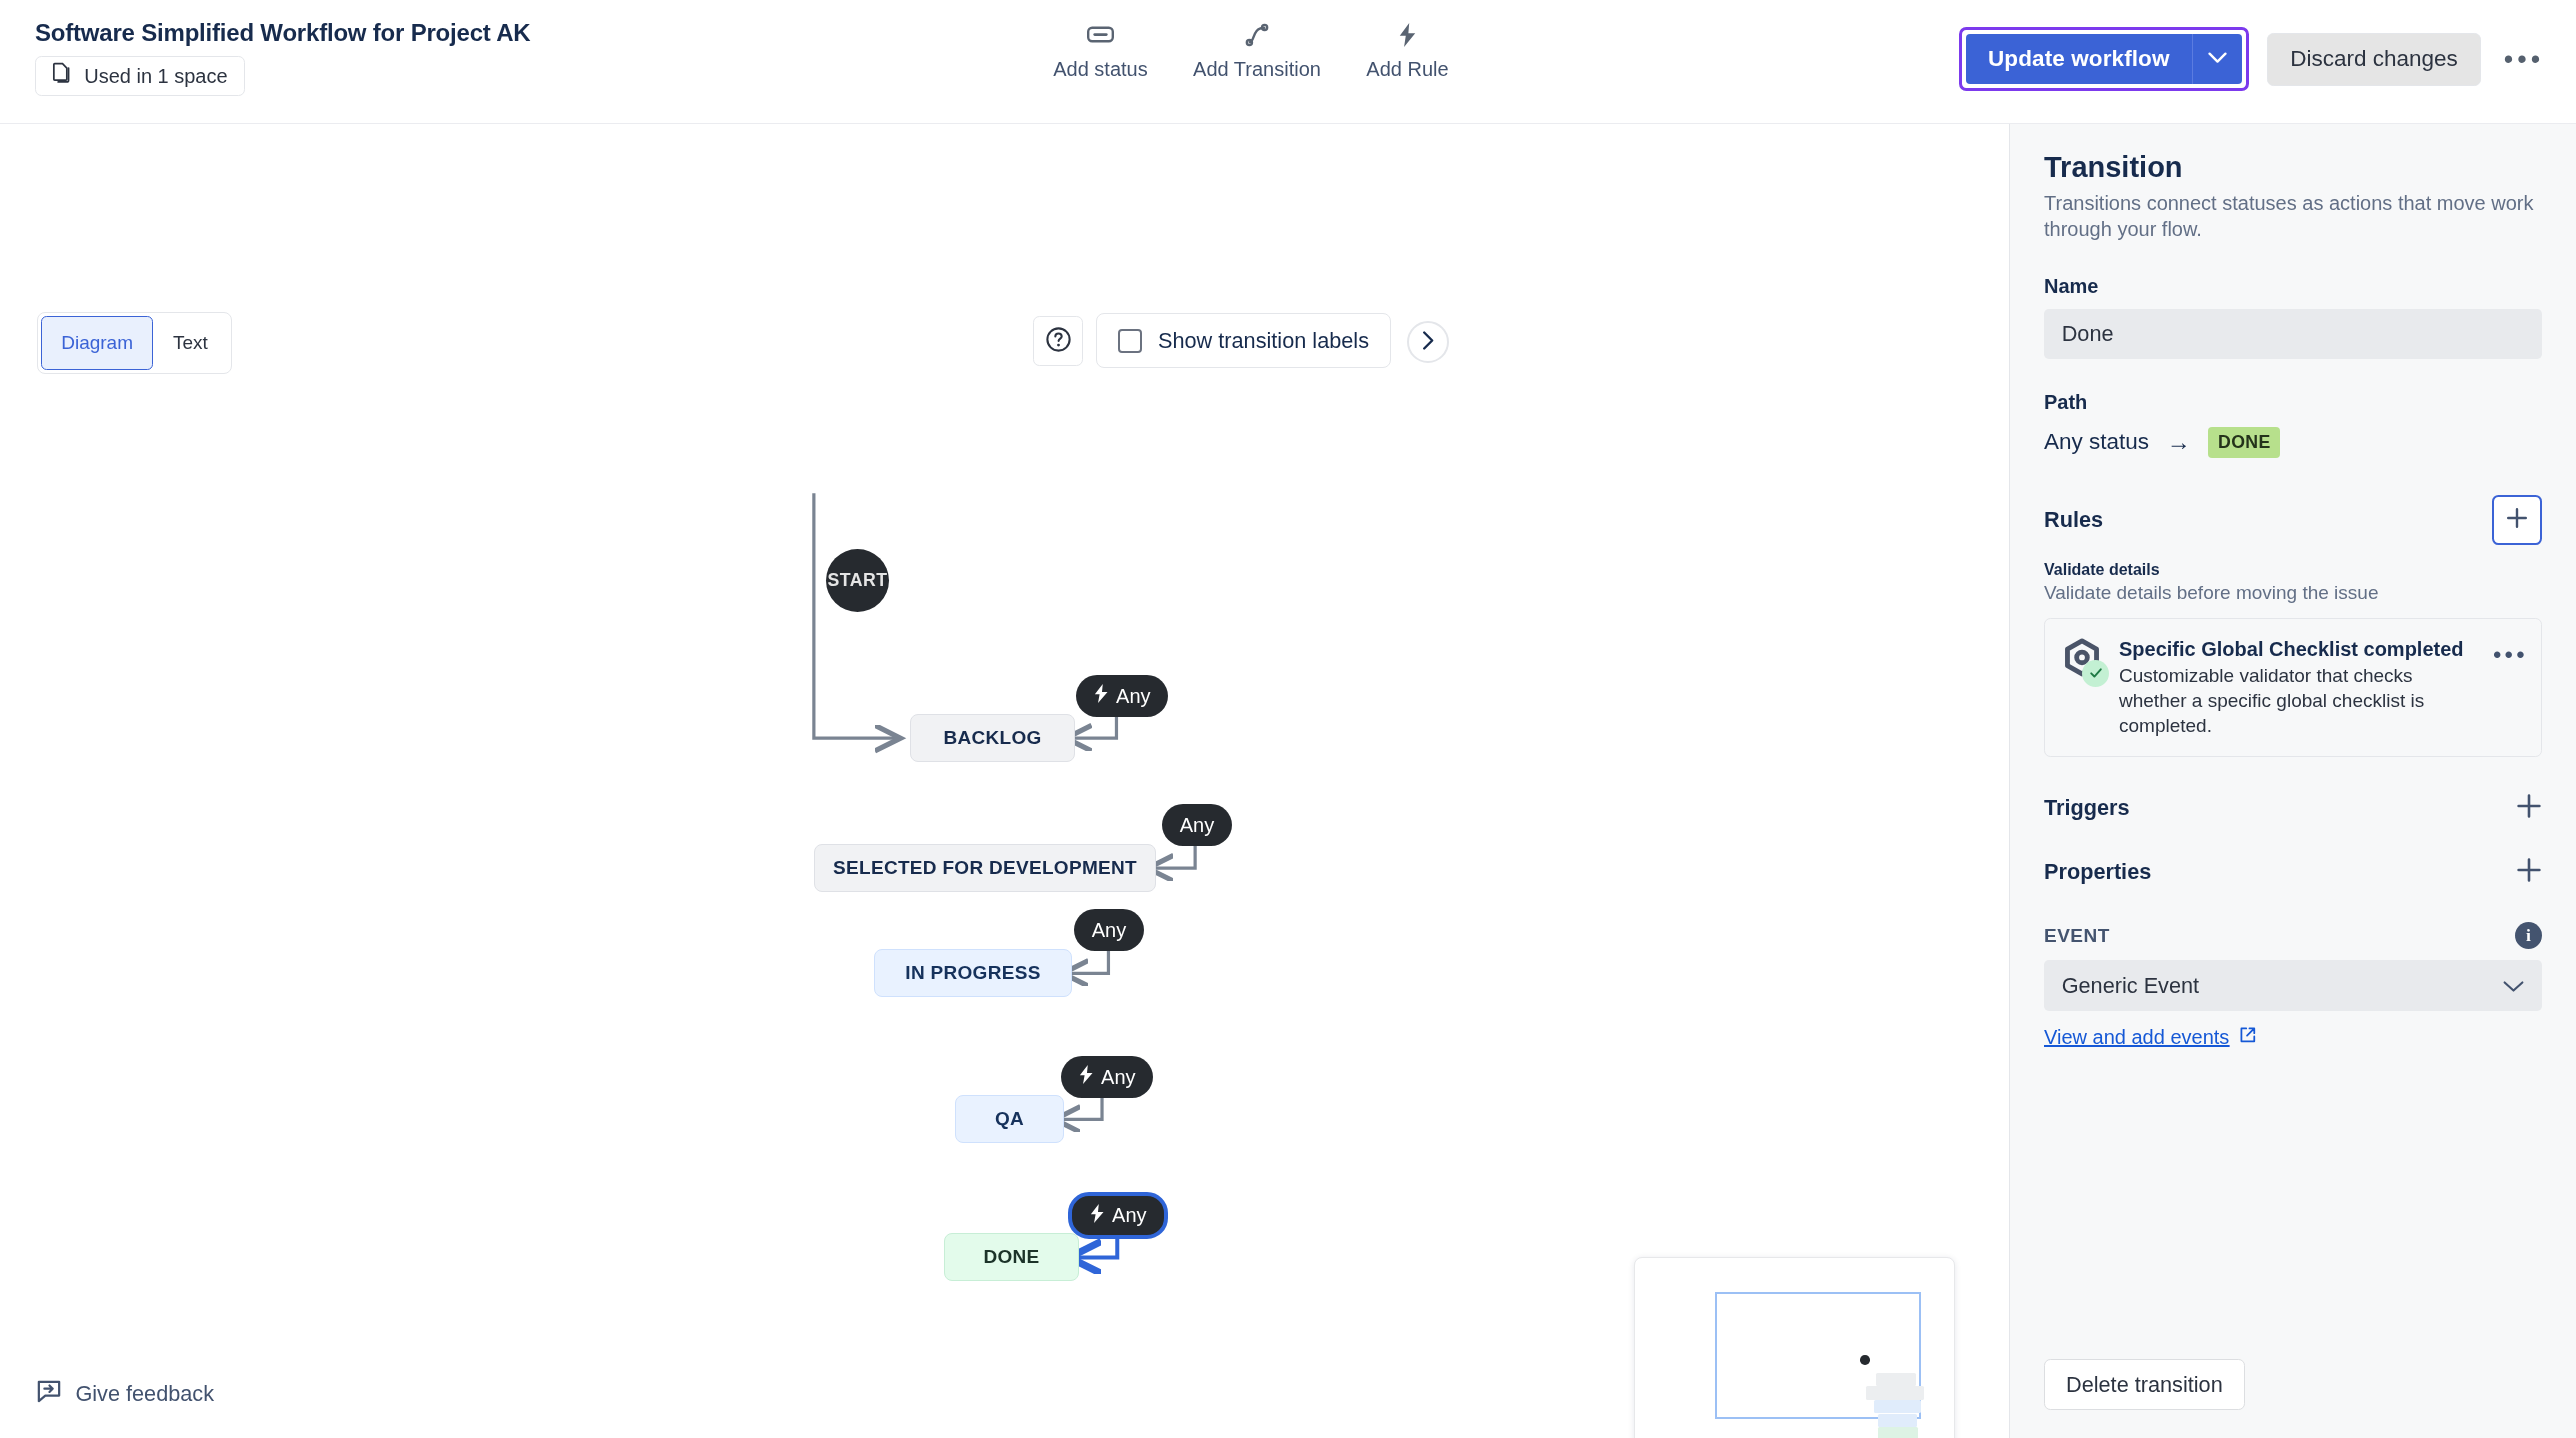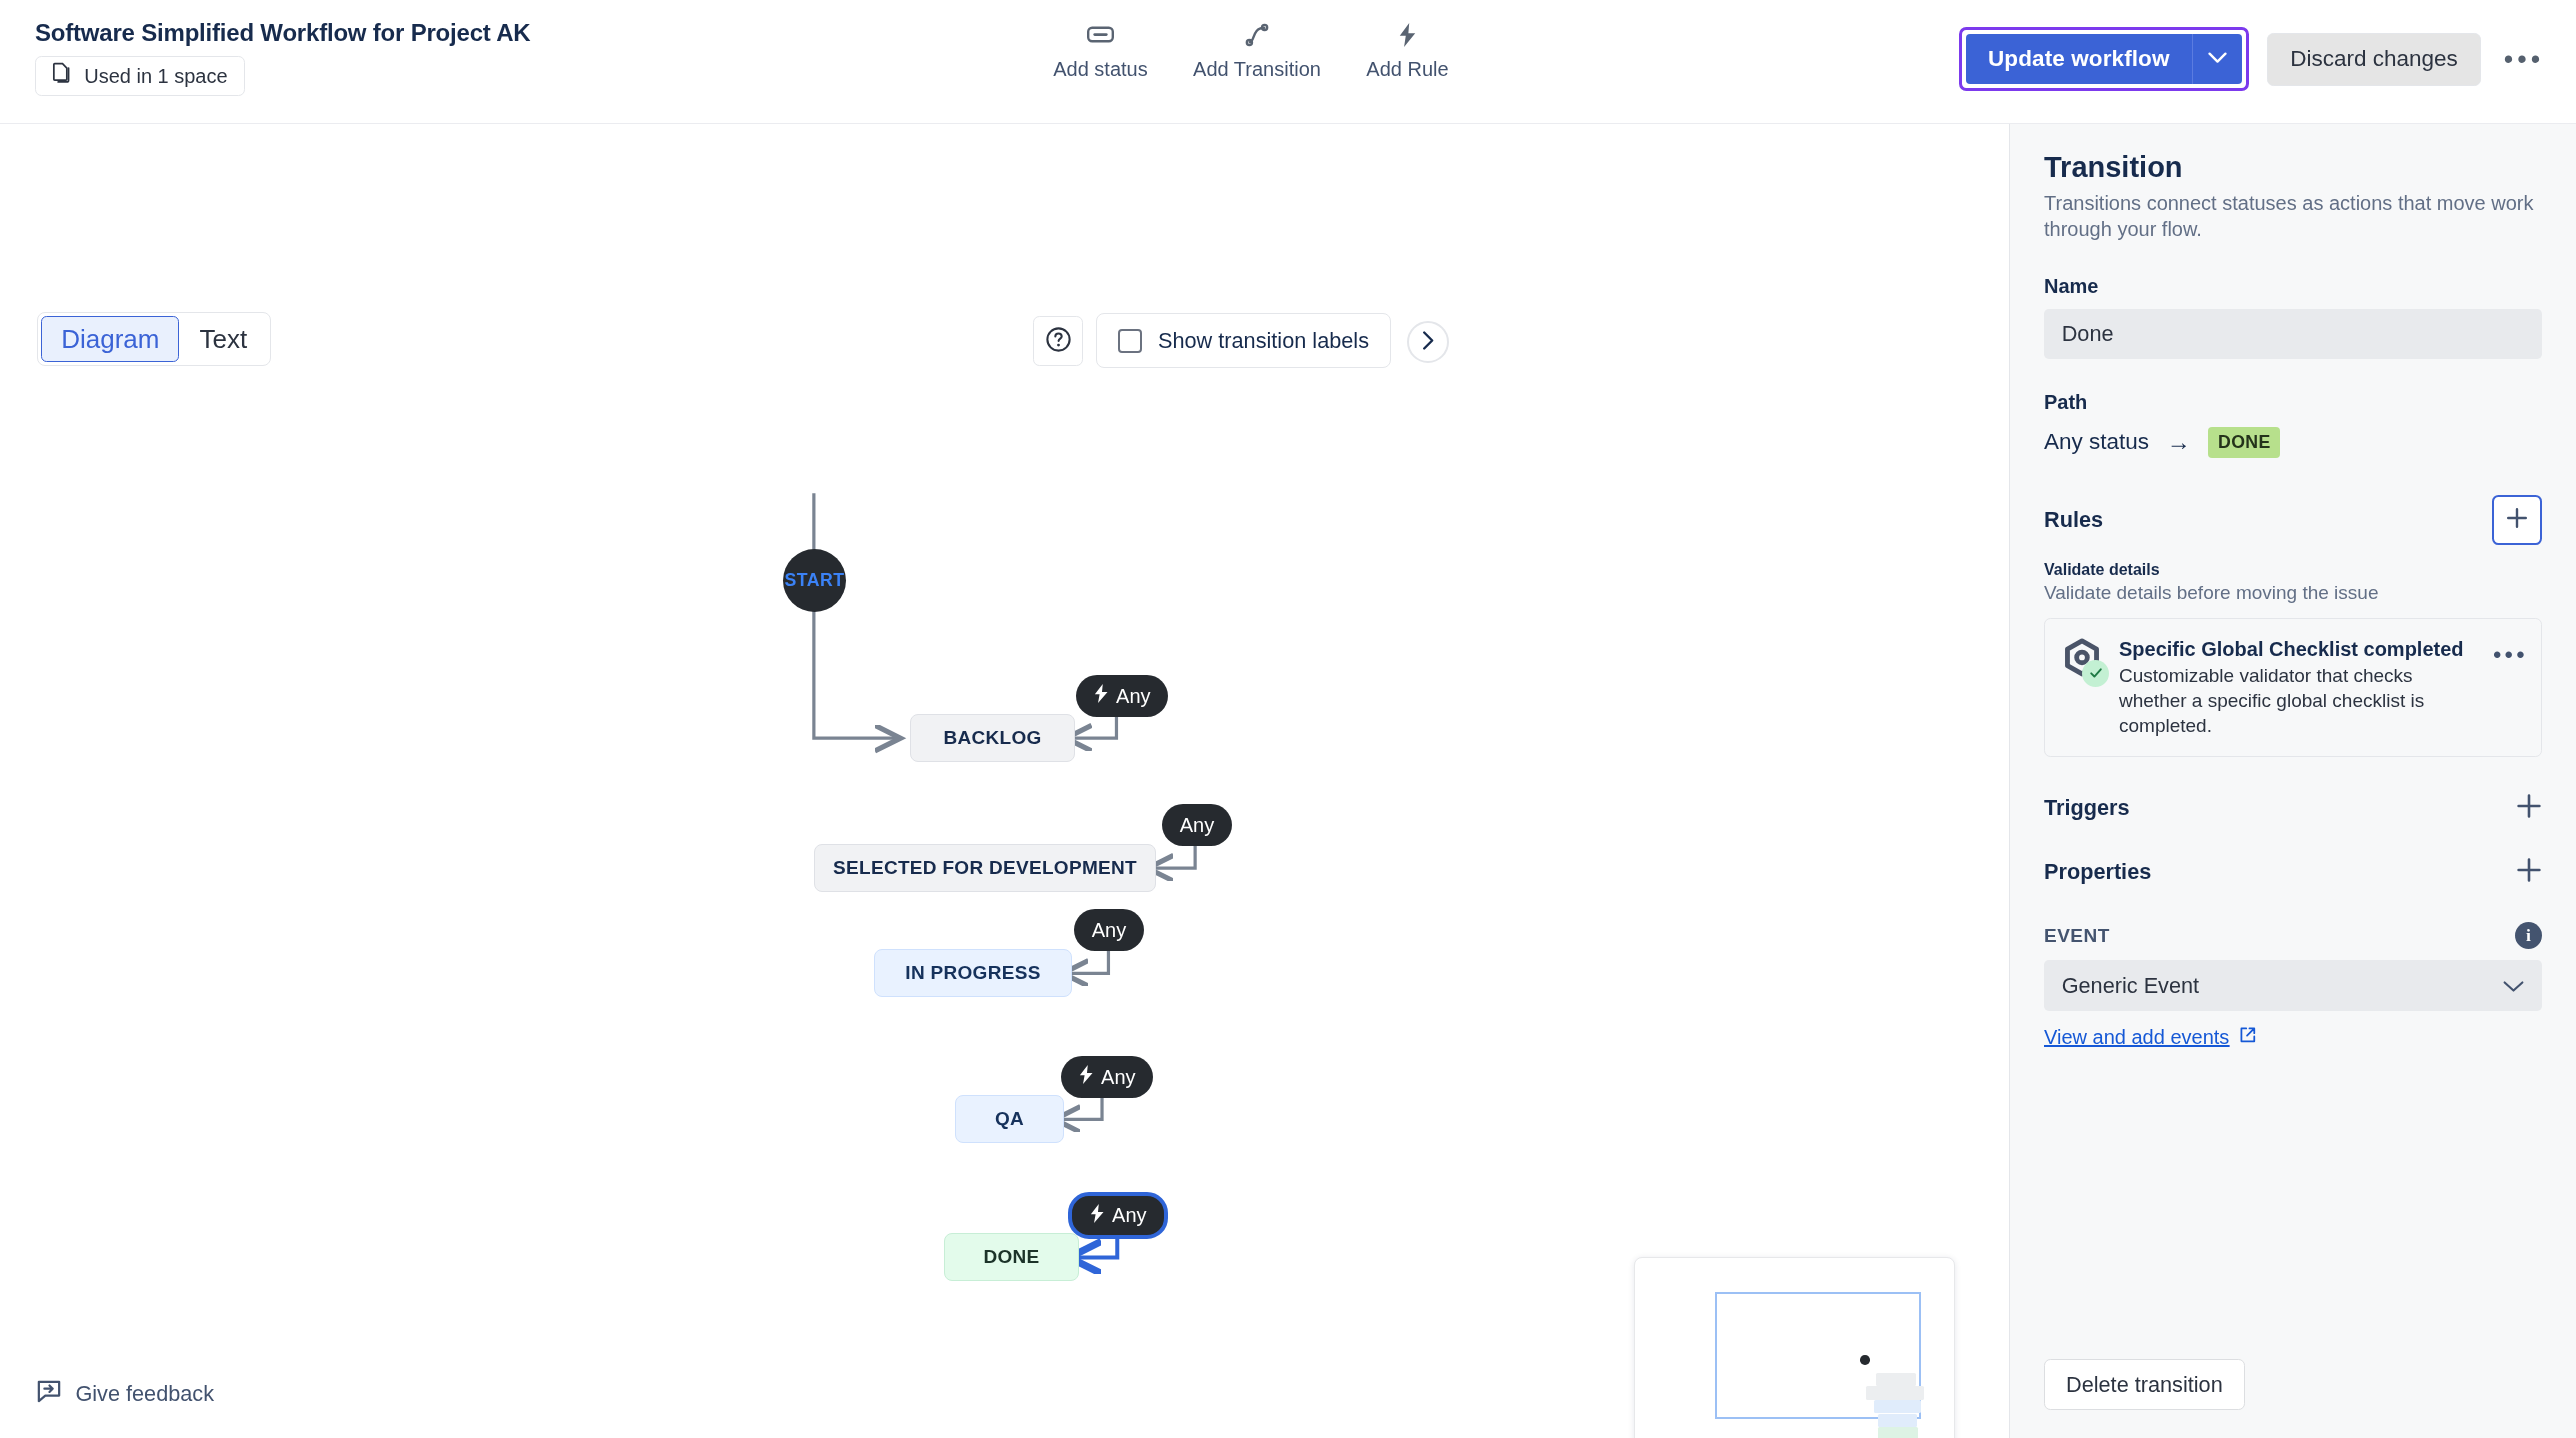--- a/index.html
+++ b/index.html
@@ -80,22 +80,22 @@
 
   
   .canvas { position: relative; flex: 1; background: #fff; overflow: hidden; }
 
   .seg-wrap {
     position: absolute; left: 37px; top: 188px;
     display: inline-flex; border: 1.6px solid #e4e6ea; border-radius: 8px;
     background: #fff; padding: 3.2px;
   }
   .seg {
-    height: 46px; padding: 0 19px; display: inline-flex; align-items: center;
-    border-radius: 5.6px; font-size: 26px; color: #2c3340; cursor: pointer;
+    height: 54px; padding: 0 19px; display: inline-flex; align-items: center;
+    border-radius: 5.6px; font-size: 19px; color: #2c3340; cursor: pointer;
     background: transparent; border: 1.6px solid transparent;
   }
   .seg.active { background: #e9f0fd; border-color: #3b63d6; color: #3b63d6; }
 
   .canvas-tools { position: absolute; right: 618px; top: 189px; display: flex; align-items: center; gap: 13px; }
   .help-btn {
     width: 50px; height: 50px; border: 1.6px solid #e4e6ea; border-radius: 6.4px;
     background: #fff; display: flex; align-items: center; justify-content: center; cursor: pointer;
   }
   .labels-toggle {
@@ -114,21 +114,21 @@
 
   
   .diagram { position: absolute; inset: 0; }
   .node {
     position: absolute; display: flex; align-items: center; justify-content: center;
     border-radius: 8px; font-size: 19px; font-weight: bold; letter-spacing: 0.3px;
     height: 48px;
   }
   .node.start {
     width: 63px; height: 63px; border-radius: 50%;
-    background: #262a2f; color: #3b82f6; font-size: 17.7px; letter-spacing: 0.5px;
+    background: #262a2f; color: #e5e5e5; font-size: 17.7px; letter-spacing: 0.5px; margin-left: 43px;
   }
   .node.grey { background: #f1f2f4; border: 1.6px solid #dfe1e6; color: #172b4d; }
   .node.blue { background: #e9f2ff; border: 1.6px solid #cfe1fd; color: #16325c; }
   .node.green { background: #e3fbeb; border: 1.6px solid #c7eed6; color: #1c3329; }
 
   .any-pill {
     position: absolute; height: 42px; border-radius: 21px;
     background: #262a2f; color: #fff;
     display: flex; align-items: center; gap: 8px; padding: 0 17.7px;
     font-size: 20px; z-index: 4; cursor: pointer;

